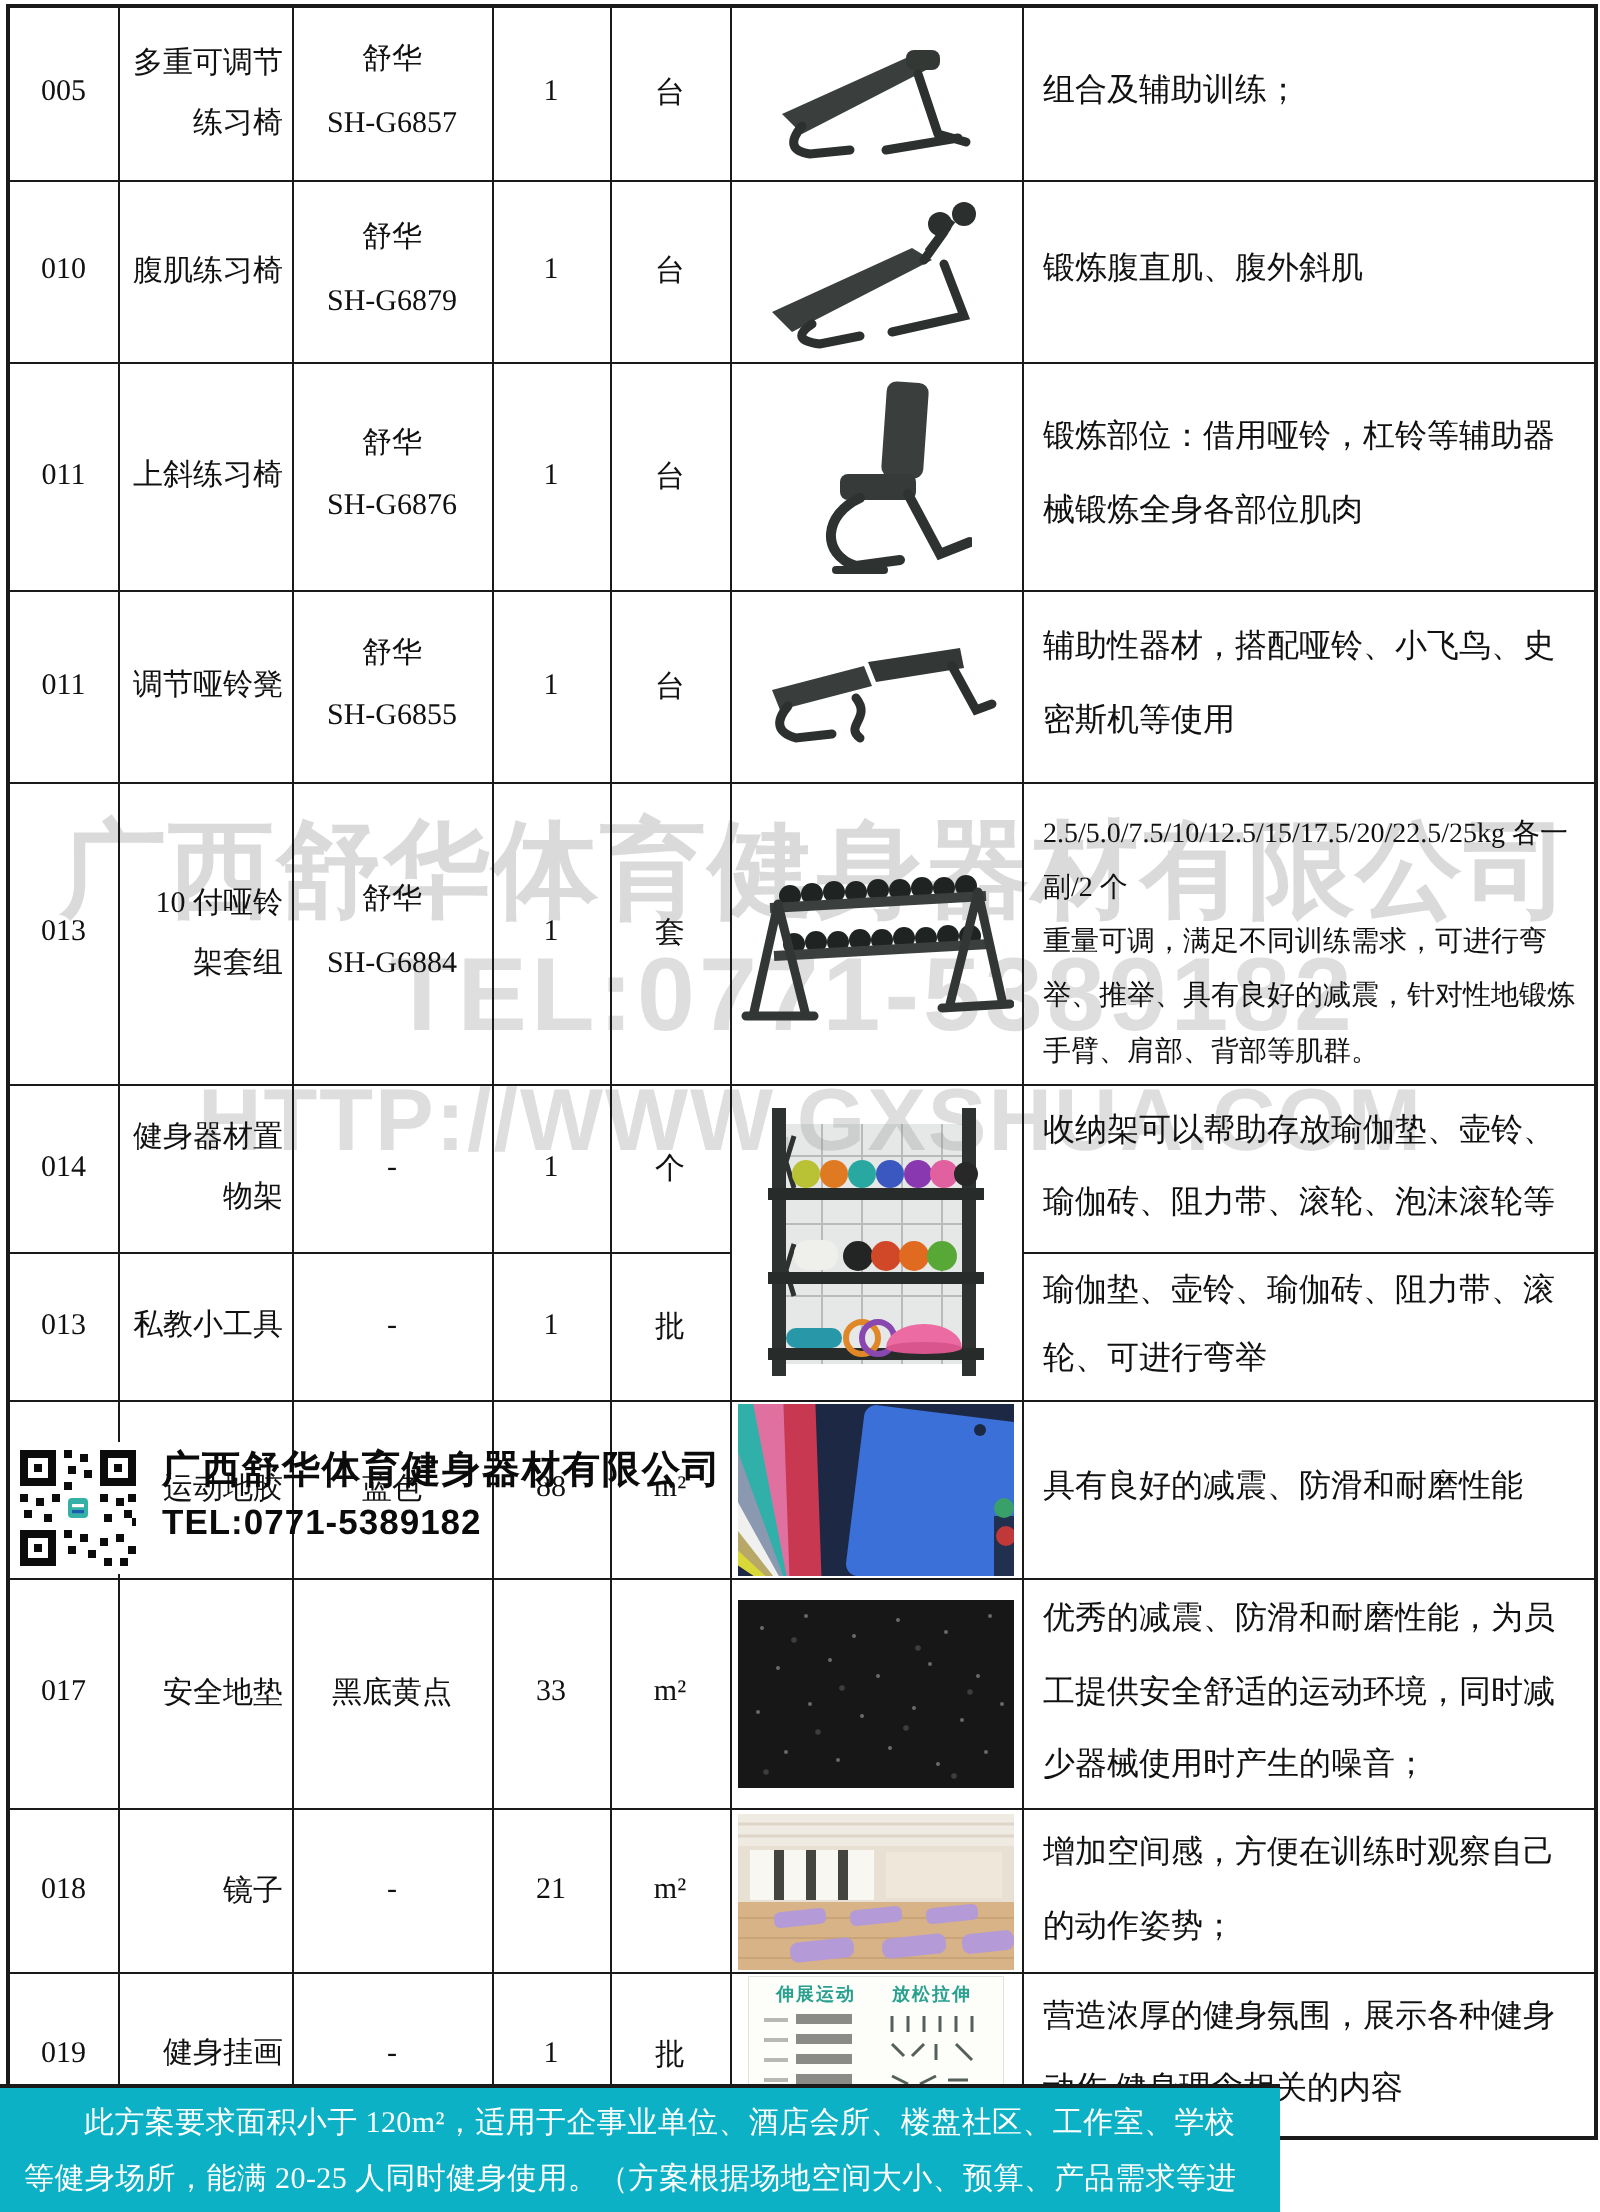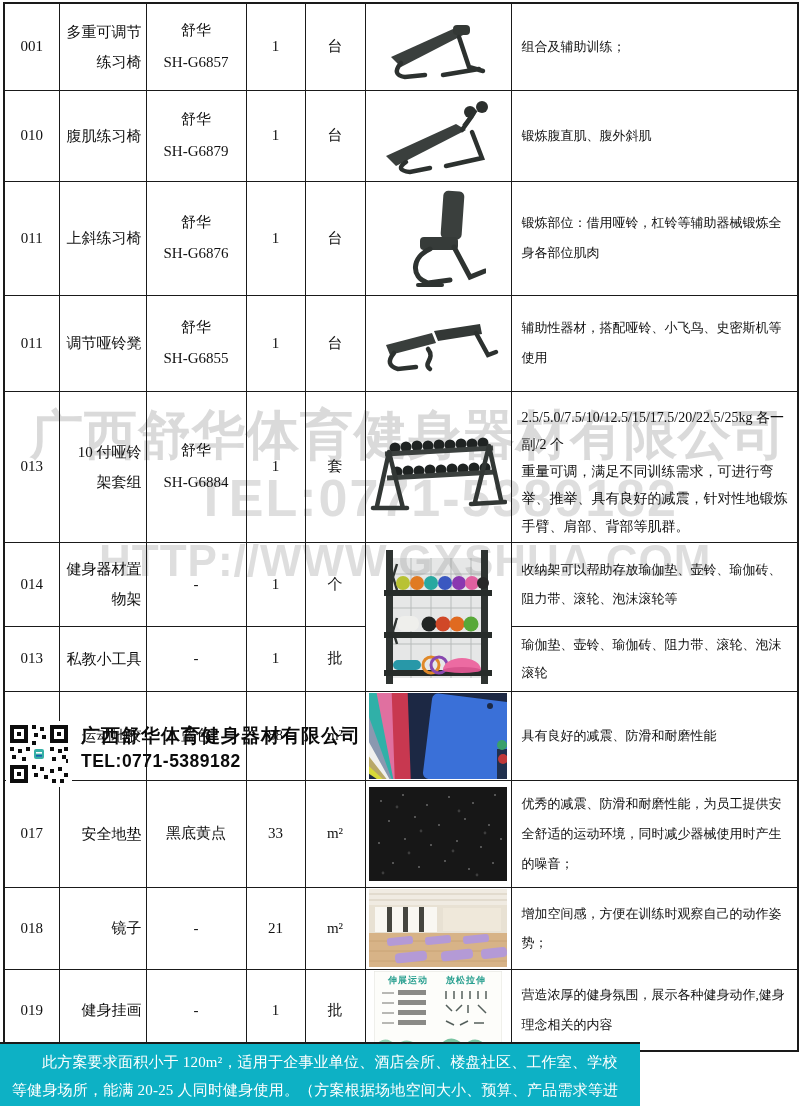--- a/index.html
+++ b/index.html
@@ -13,21 +13,21 @@
       font-family:"Liberation Sans","DejaVu Sans",sans-serif;font-weight:bold;
       color:rgba(188,188,188,0.55);}
   .wm1{left:30px;top:400px;font-size:53px;letter-spacing:1px;}
   .wm2{left:195px;top:468px;font-size:52px;letter-spacing:2px;color:rgba(190,190,190,0.5);}
   .wm3{left:99px;top:536px;font-size:44px;letter-spacing:1px;color:rgba(190,190,190,0.5);}
   
   table.equip{position:absolute;left:3px;top:2px;width:794px;z-index:2;
     border-collapse:collapse;table-layout:fixed;border:2.5px solid #1a1a1a;}
   td{border:1.5px solid #1a1a1a;text-align:center;vertical-align:middle;
      font-size:15px;padding:1px 3px;background:transparent;overflow:hidden;}
-  td.desc{text-align:left;font-size:13px;line-height:2.3;padding:2px 8px 2px 10px;}
+  td.desc{text-align:left;font-size:16px;line-height:2.3;padding:2px 8px 2px 10px;}
   td.desc13{text-align:left;font-size:14px;line-height:1.95;padding:12px 6px 2px 10px;margin-left:46px;}
   td.namecell{line-height:2.0;padding:1px 4px;text-align:right;}
   td.brandcell{line-height:2.1;margin-left:11px;}
   .pimg{display:block;margin:0 auto;}
   
   .stamp{position:absolute;left:6px;top:721px;z-index:10;display:flex;align-items:flex-start;
          font-family:"Liberation Sans","DejaVu Sans",sans-serif;}
   .stamp .txt{margin-left:9px;padding-top:2px;text-align:left;}
   .stamp .l1{font-size:19px;font-weight:bold;letter-spacing:1px;line-height:26px;color:#0b0b0b;white-space:nowrap;}
   .stamp .l2,.stamp .l3{font-size:17.5px;font-weight:bold;letter-spacing:0.5px;line-height:24px;color:#0b0b0b;white-space:nowrap;}
@@ -50,21 +50,21 @@
       <col style="width:87px">
       <col style="width:100px">
     <col style="width:59px">
       <col style="width:60px">
       <col style="width:146px">
       <col style="width:287px">
   </colgroup>
 
   <tbody>
       <tr style="height:87px">
-    <td>001</td>
+    <td>005</td>
     <td class="namecell">多重可调节练习椅</td>
     <td class="brandcell">
       <div>舒华</div>
       <div>SH-G6857</div>
     </td>
     <td>1</td>
     <td>台</td>
     <td>
       <svg class="pimg" width="118" height="68" viewBox="0 0 118 68">
         <polygon points="12,44 74,16 88,20 22,54" fill="#3a3f3d"></polygon>
@@ -215,21 +215,21 @@
     </td>
     <td class="desc">收纳架可以帮助存放瑜伽垫、壶铃、瑜伽砖、阻力带、滚轮、泡沫滚轮等</td>
   </tr>
 
   <tr style="height:65px">
     <td>013</td>
     <td class="namecell">私教小工具</td>
     <td>-</td>
     <td>1</td>
     <td>批</td>
-    <td class="desc" style="line-height:2.15;">瑜伽垫、壶铃、瑜伽砖、阻力带、滚轮、泡沫滚轮</td>
+    <td class="desc" style="line-height:2.15;">瑜伽垫、壶铃、瑜伽砖、阻力带、滚轮、可进行弯举</td>
   </tr>
 
   <tr style="height:89px">
     <td>016</td>
     <td class="namecell">运动地胶</td>
     <td>蓝色</td>
     <td>88</td>
     <td>m²</td>
     <td>
       <svg class="pimg" width="138" height="86" viewBox="0 0 138 86">

